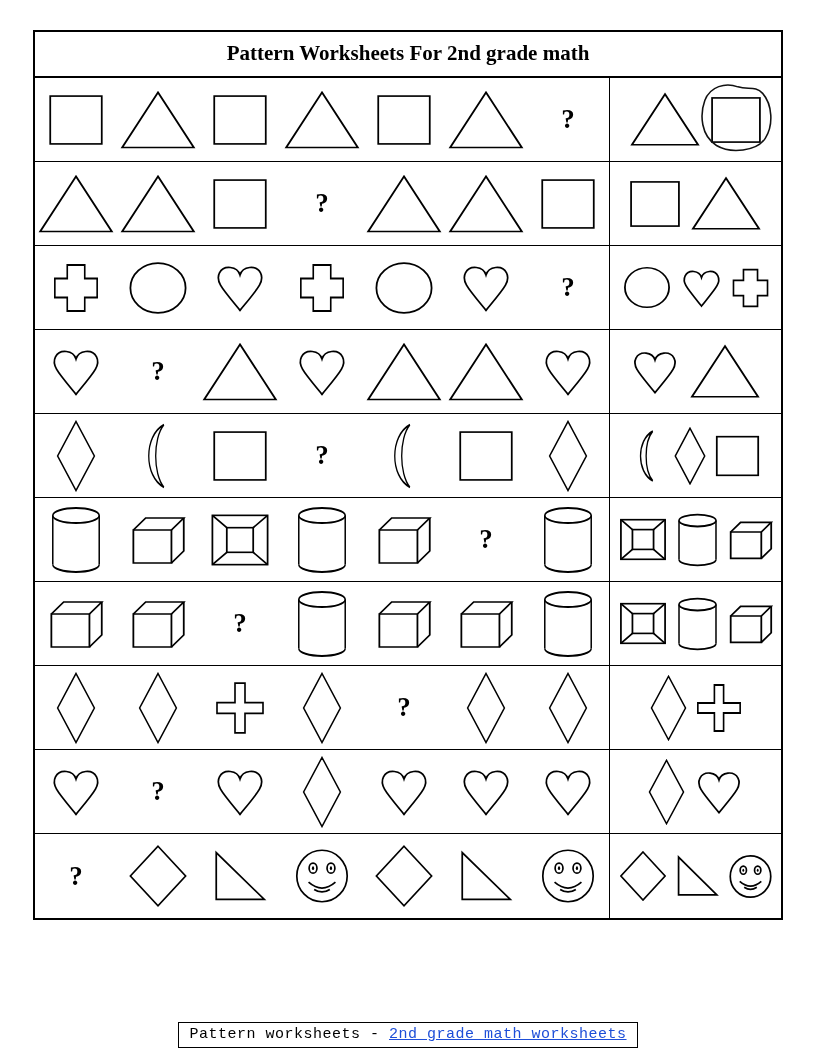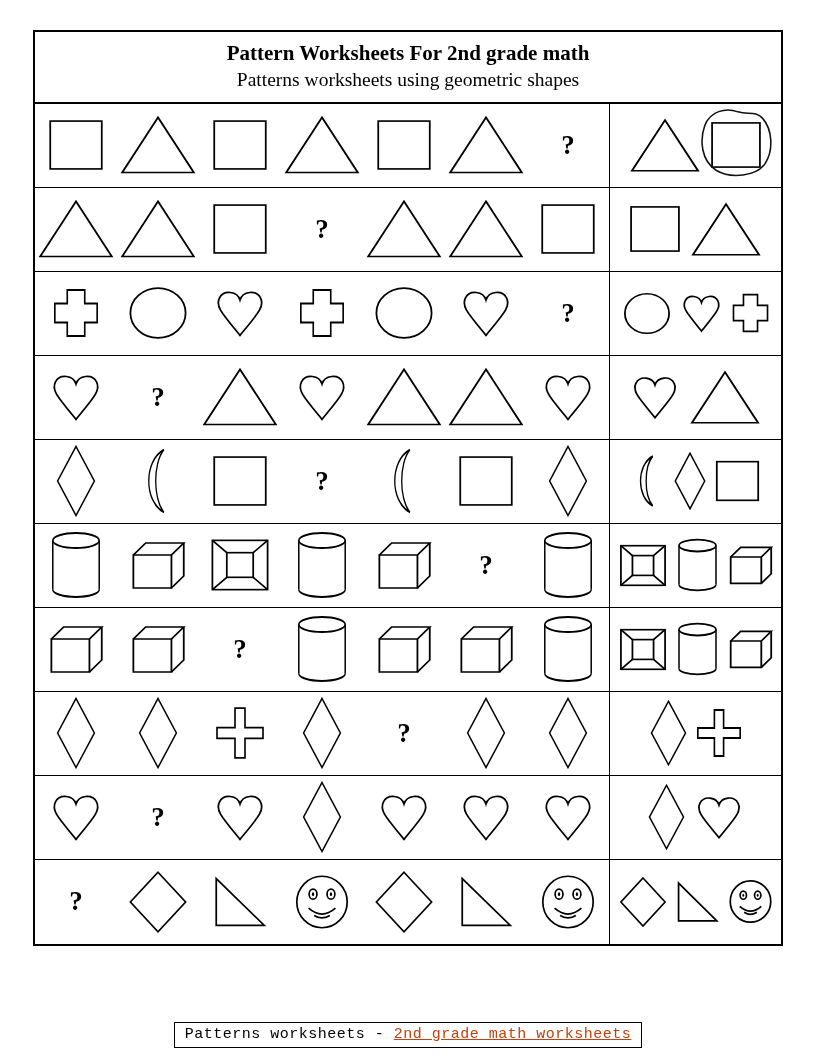--- a/index.html
+++ b/index.html
@@ -38,21 +38,20 @@
     letter-spacing:0.5px;
   }
   .footer-link{text-decoration:underline;cursor:pointer;}
 </style>
 </head>
 <body>
 
 <div class="sheet">
   <div class="header">
     <div class="title">Pattern Worksheets For 2nd grade math</div>
-    <div class="subtitle">Patterns worksheets using geometric shapes</div>
   </div>
   <div class="rows">
       <div class="row">
         <div class="seq">
           <div class="cell">
             <svg class="shape" width="56" height="52" viewBox="0 0 100 100" preserveAspectRatio="none">
               <g stroke="#000000" fill="none" stroke-width="3.15" stroke-linejoin="miter">
                 <rect x="4" y="4" width="92" height="92"></rect>
               </g>
             </svg>
@@ -794,14 +793,14 @@
                 <path d="M36,74 Q50,83 64,74"></path>
               </g>
             </svg>
           </div>
         </div>
       </div>
     </div>
 </div>
 
 <div class="footer-wrap">
-  <div class="footer-box"><span>Patterns worksheets - </span><a class="footer-link" href="#" style="color: #c2410c;">2nd grade math worksheets</a></div>
+  <div class="footer-box"><span>Pattern worksheets - </span><a class="footer-link" href="#" style="color: #1d4ed8;">2nd grade math worksheets</a></div>
 </div>
 
 </body></html>

